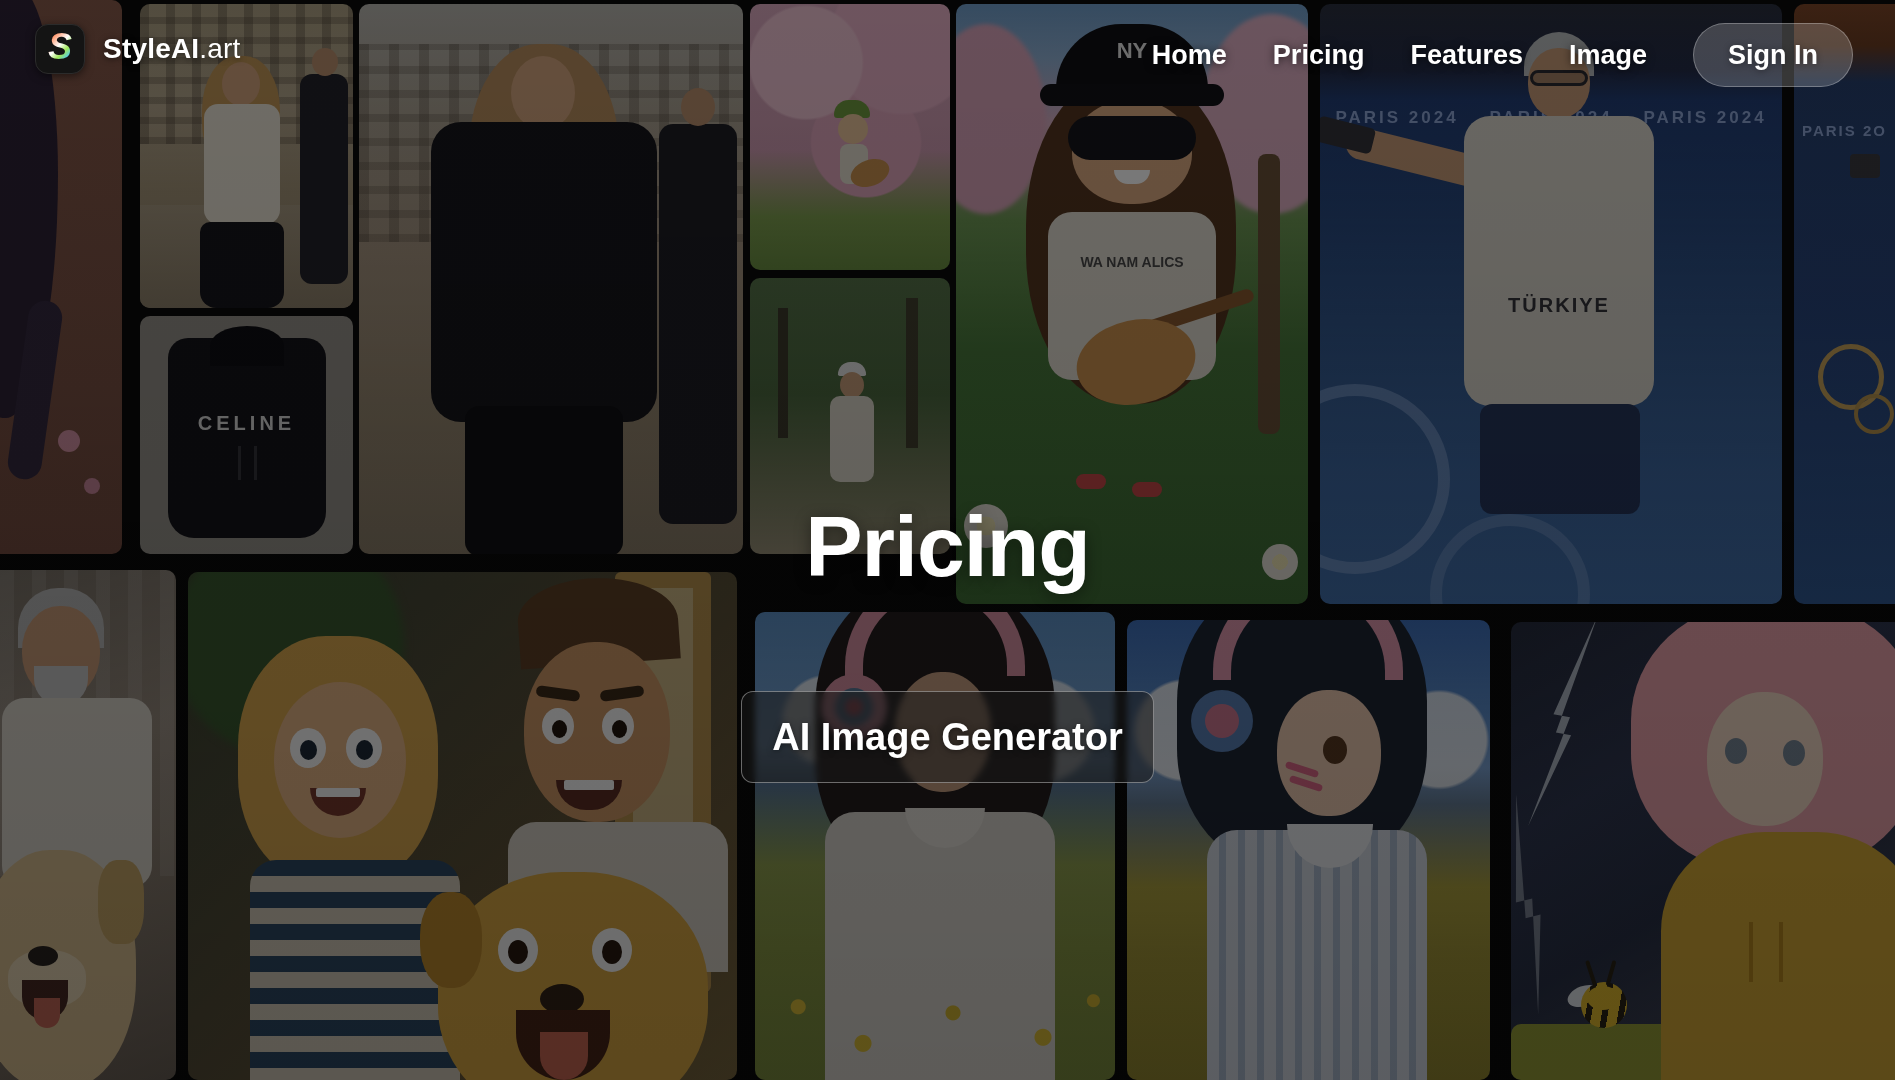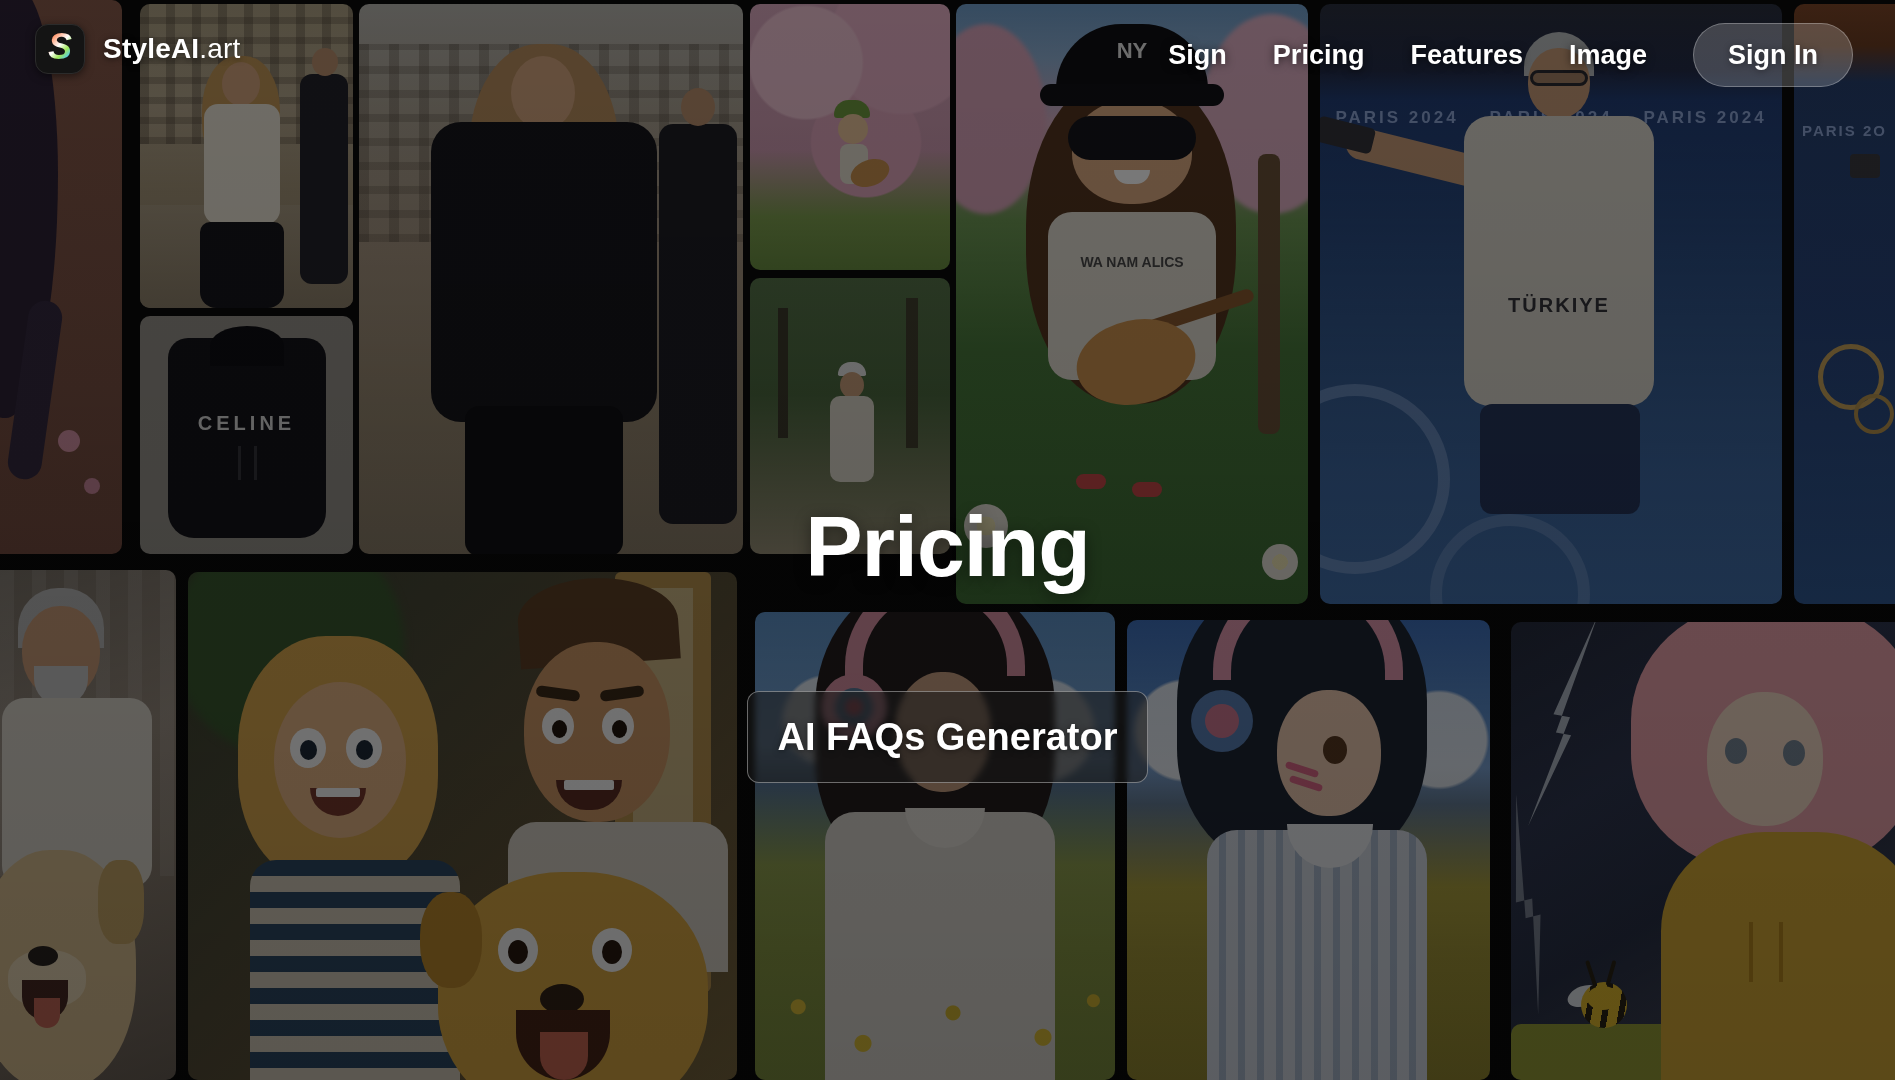--- a/index.html
+++ b/index.html
@@ -478,32 +478,32 @@
   </div>
 
   <header>
     <div class="brand">
       <span class="logo">
         <span class="logo-s">S</span>
       </span>
       <span class="brand-text"><b>StyleAI</b><span class="suffix">.art</span></span>
     </div>
     <nav>
-      <a>Sign</a>
+      <a>Home</a>
       <a>Pricing</a>
       <a>Features</a>
       <a>Image</a>
       <button class="signin">Sign In</button>
     </nav>
   </header>
 
   <main class="hero">
     <h1>
       <br>
       <br>
       <span>Pricing</span>
     </h1>
     <div class="cta-row">
-      <button class="cta">AI FAQs Generator</button>
+      <button class="cta">AI Image Generator</button>
     </div>
   </main>
 
 </div>
 
 </body></html>

